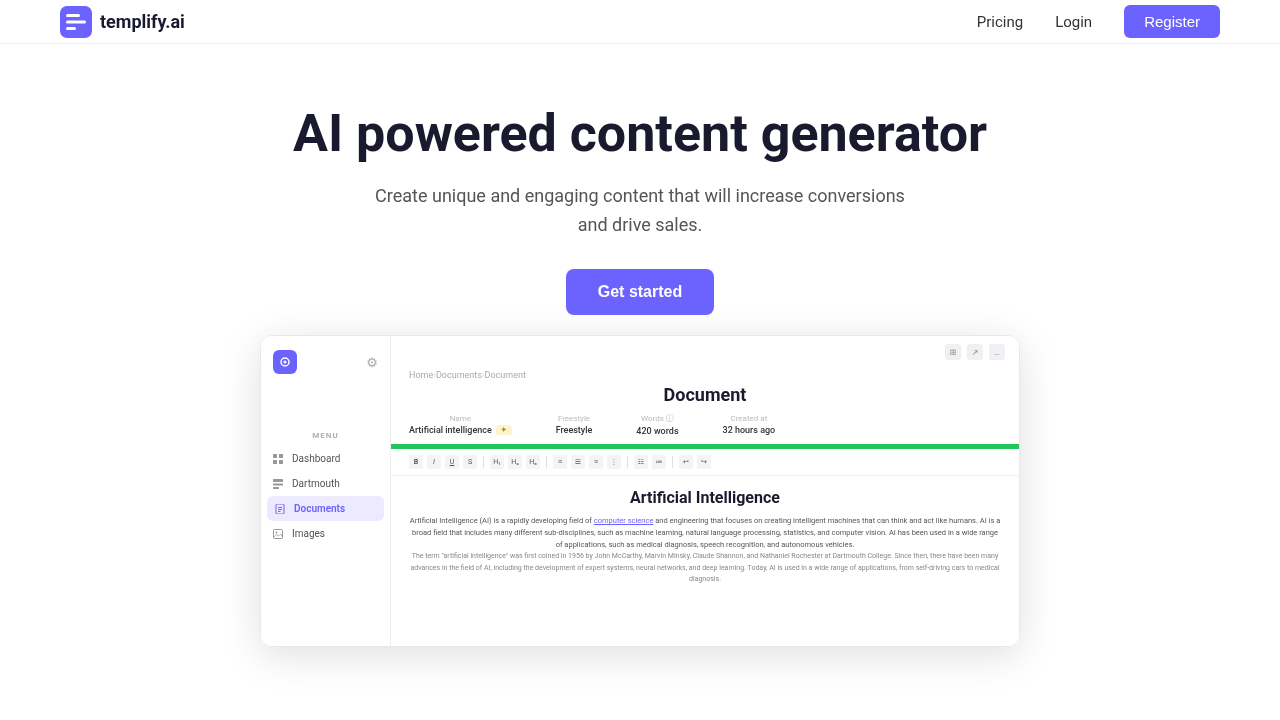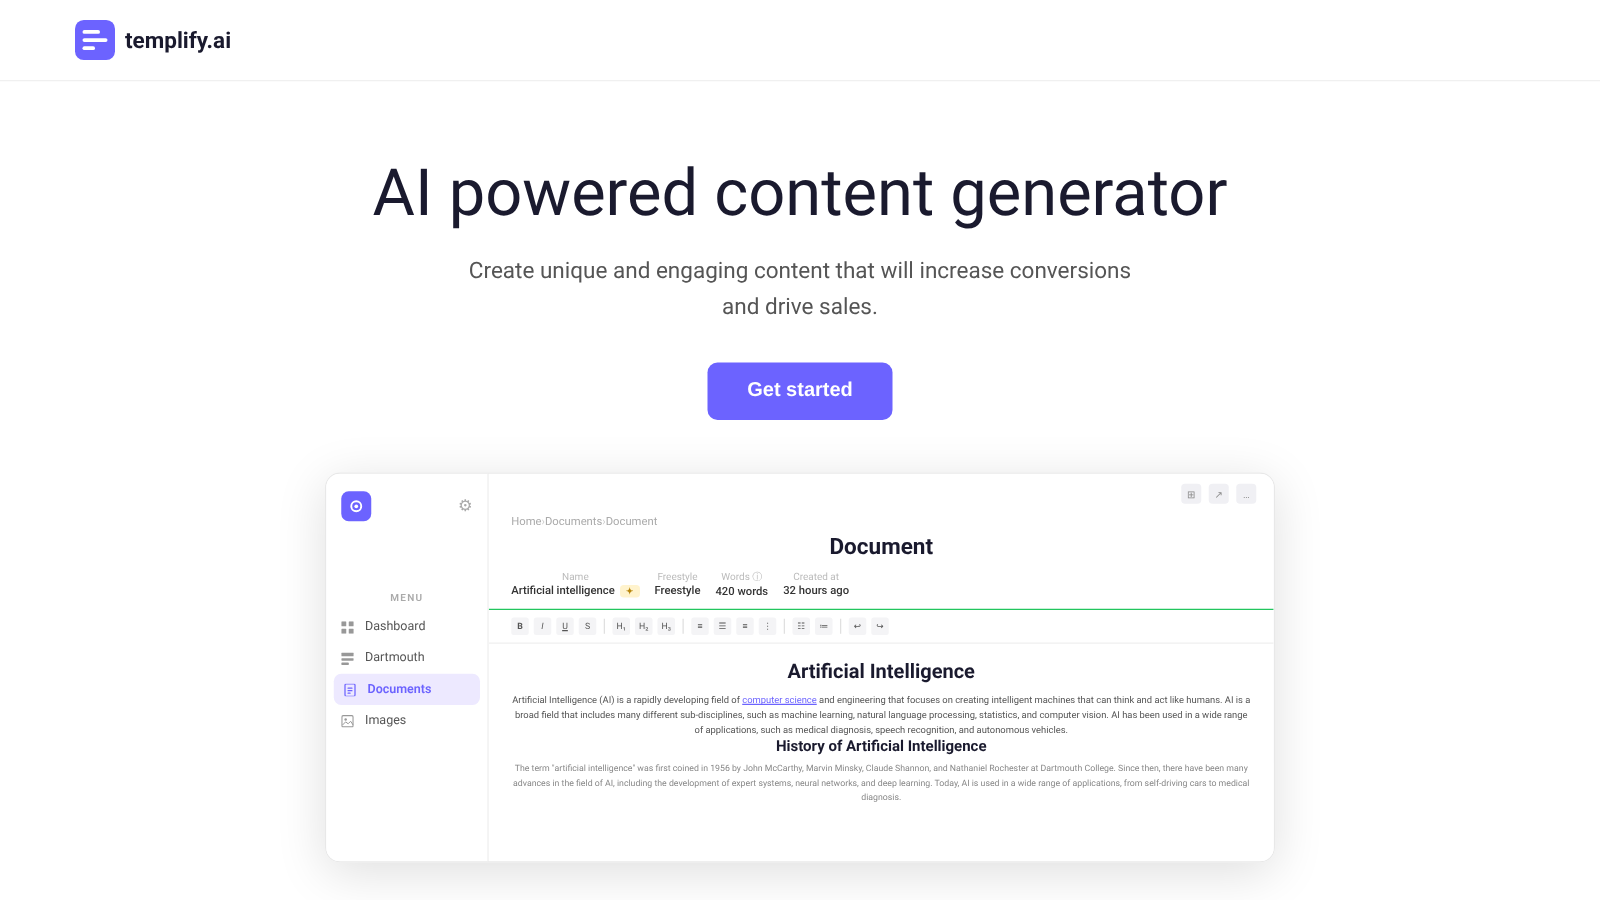--- a/index.html
+++ b/index.html
@@ -15,21 +15,21 @@
       min-height: 720px;
       overflow-x: hidden;
     }
 
     
     nav {
       display: flex;
       align-items: center;
       justify-content: space-between;
       padding: 0 60px;
-      height: 65px;
+      height: 44px;
       border-bottom: 1px solid #f0f0f0;
       position: sticky;
       top: 0;
       background: #fff;
       z-index: 100;
     }
     .nav-logo {
       display: flex;
       align-items: center;
       gap: 8px;
@@ -65,21 +65,21 @@
       font-weight: 500;
     }
 
     
     .hero {
       text-align: center;
       padding: 60px 20px 30px;
     }
     .hero-title {
       font-size: 52px;
-      font-weight: 400;
+      font-weight: 700;
       color: #1a1a2e;
       line-height: 1.15;
       max-width: 760px;
       margin: 0 auto 18px;
     }
     .hero-subtitle {
       font-size: 18px;
       color: #555;
       max-width: 560px;
       margin: 0 auto 30px;
@@ -87,21 +87,21 @@
     }
     .hero-cta {
       background: #6c63ff;
       color: #fff;
       border: none;
       border-radius: 8px;
       padding: 14px 32px;
       font-size: 16px;
       font-weight: 600;
       cursor: pointer;
-      margin-bottom: 42px;
+      margin-bottom: 20px;
     }
 
     
     .screenshot-wrapper {
       max-width: 760px;
       margin: 0 auto 50px;
       border-radius: 12px;
       overflow: hidden;
       box-shadow: 0 8px 40px rgba(0,0,0,0.13);
       border: 1px solid #e8e8e8;
@@ -185,23 +185,23 @@
     .breadcrumb-sep { color: #ccc; }
     .app-doc-title {
       font-size: 18px;
       font-weight: 700;
       color: #1a1a2e;
       padding: 4px 18px 8px;
     }
     .app-meta-row {
       display: flex;
       align-items: center;
-      gap: 12px;
+      gap: 44px;
       padding: 0 18px 8px;
-      border-bottom: 1px solid #22c55e;
+      border-bottom: 5px solid #22c55e;
     }
     .meta-group { font-size: 8px; color: #aaa; }
     .meta-label { font-size: 8px; color: #bbb; margin-bottom: 2px; }
     .meta-value {
       font-size: 9px;
       color: #333;
       font-weight: 500;
       display: flex;
       align-items: center;
       gap: 4px;
@@ -297,20 +297,25 @@
 <nav>
   <a class="nav-logo" href="#">
     <svg class="logo-icon" viewBox="0 0 32 32" fill="none" xmlns="http://www.w3.org/2000/svg">
       <rect width="32" height="32" rx="7" fill="#6c63ff"></rect>
       <rect x="6" y="8" width="14" height="3" rx="1.5" fill="white"></rect>
       <rect x="6" y="14.5" width="20" height="3" rx="1.5" fill="white"></rect>
       <rect x="6" y="21" width="10" height="3" rx="1.5" fill="white"></rect>
     </svg>
     <span class="logo-text">templify.ai</span>
   </a>
+  <div class="nav-links">
+    <a class="nav-link" href="#">Pricing</a>
+    <a class="nav-link" href="#">Login</a>
+    <button class="nav-btn-register">Register</button>
+  </div>
 </nav>
 
 <section class="hero">
   <h1 class="hero-title">AI powered content generator</h1>
   <p class="hero-subtitle">Create unique and engaging content that will increase conversions and drive sales.</p>
   <button class="hero-cta">Get started</button>
 
   
   <div class="screenshot-wrapper">
     <div class="app-window">
@@ -430,21 +435,20 @@
           <div class="toolbar-btn">≔</div>
           <div class="toolbar-sep"></div>
           <div class="toolbar-btn">↩</div>
           <div class="toolbar-btn">↪</div>
         </div>
         <div class="app-content">
           <div class="doc-h1">Artificial Intelligence</div>
           <p class="doc-body">
             Artificial Intelligence (AI) is a rapidly developing field of <span class="doc-link">computer science</span> and engineering that focuses on creating intelligent machines that can think and act like humans. AI is a broad field that includes many different sub-disciplines, such as machine learning, natural language processing, statistics, and computer vision. AI has been used in a wide range of applications, such as medical diagnosis, speech recognition, and autonomous vehicles.
           </p>
-          <div class="doc-h2">History of Artificial Intelligence</div>
           <p class="doc-body-2">
             The term "artificial intelligence" was first coined in 1956 by John McCarthy, Marvin Minsky, Claude Shannon, and Nathaniel Rochester at Dartmouth College. Since then, there have been many advances in the field of AI, including the development of expert systems, neural networks, and deep learning. Today, AI is used in a wide range of applications, from self-driving cars to medical diagnosis.
           </p>
         </div>
       </div>
     </div>
   </div>
 </section>
 
 </body></html>

